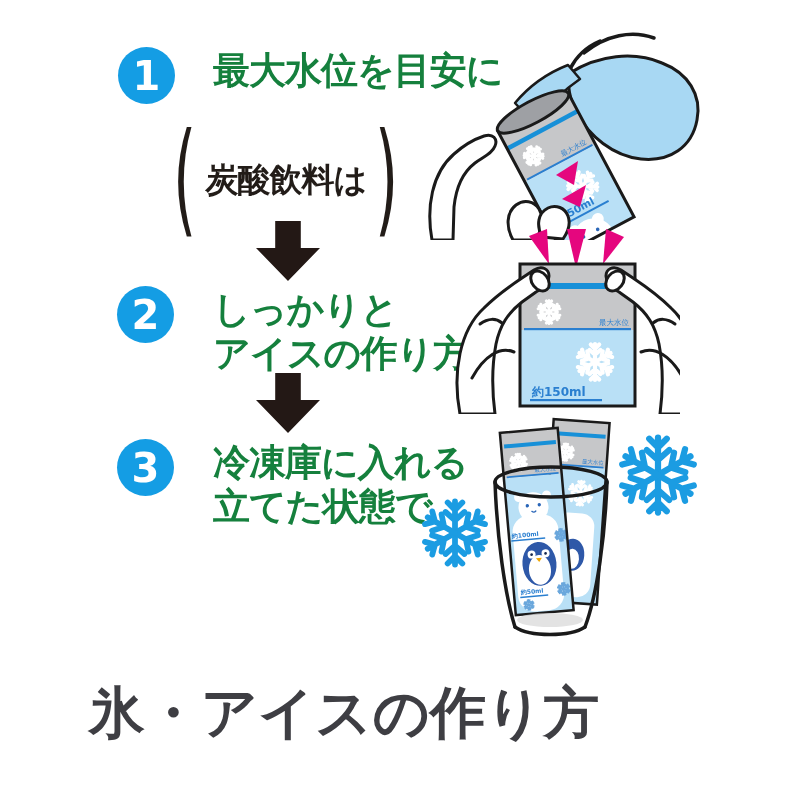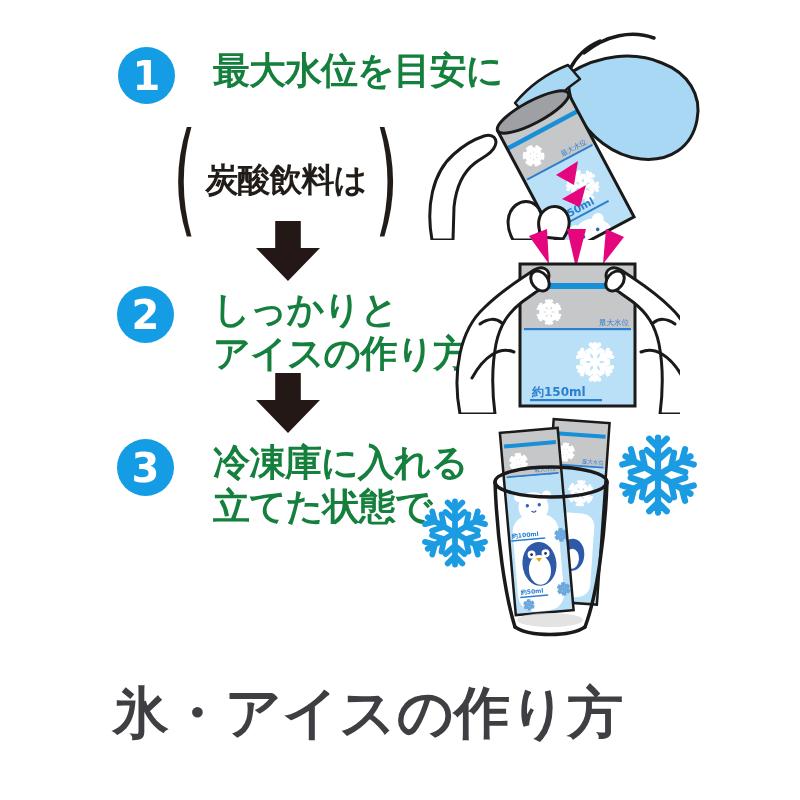--- a/index.html
+++ b/index.html
@@ -26,21 +26,21 @@
   .note-lines{
     font-size:33px;font-weight:700;color:#221c18;line-height:35px;letter-spacing:-1px;
     white-space:nowrap;margin:9px 2px;
   }
   .arrow-down{
     width:64px;height:60px;background:#231815;
     clip-path:polygon(30% 0,70% 0,70% 45%,100% 45%,50% 100%,0 45%,30% 45%);
   }
   .main-title{
     left:0;top:676px;width:688px;text-align:center;
-    font-size:56px;font-weight:700;color:#3e3e43;letter-spacing:0px;white-space:nowrap;padding-left:24px;
+    font-size:56px;font-weight:700;color:#3e3e43;letter-spacing:0px;white-space:nowrap;
   }
   svg text{font-family:"DejaVu Sans","Liberation Sans",sans-serif;}
 </style>
 </head>
 <body>
 
 <div class="abs step-badge" style="left:118px;top:47px;">1</div>
 
 <div class="abs step-text" style="left:179px;top:49px;">
   <div>最大水位を目安に</div>

